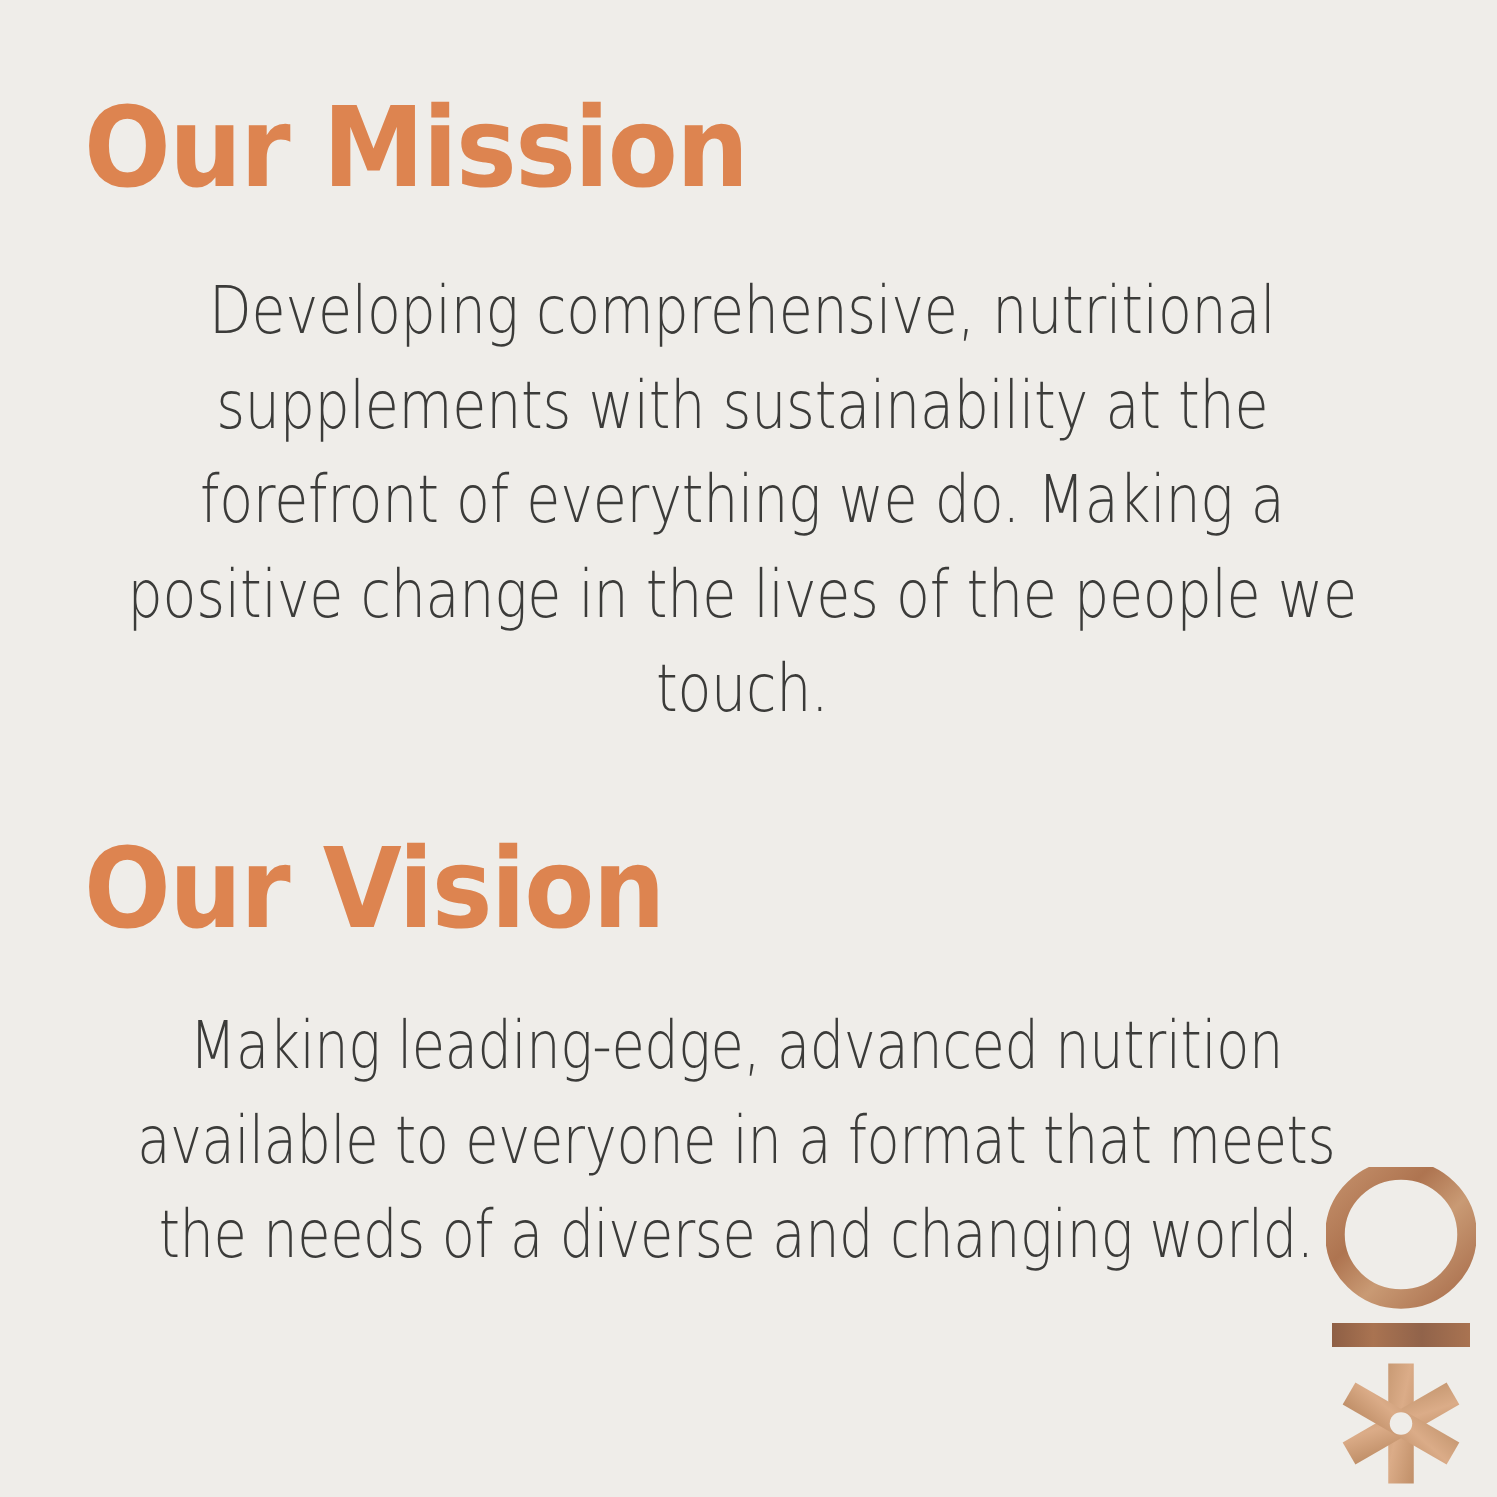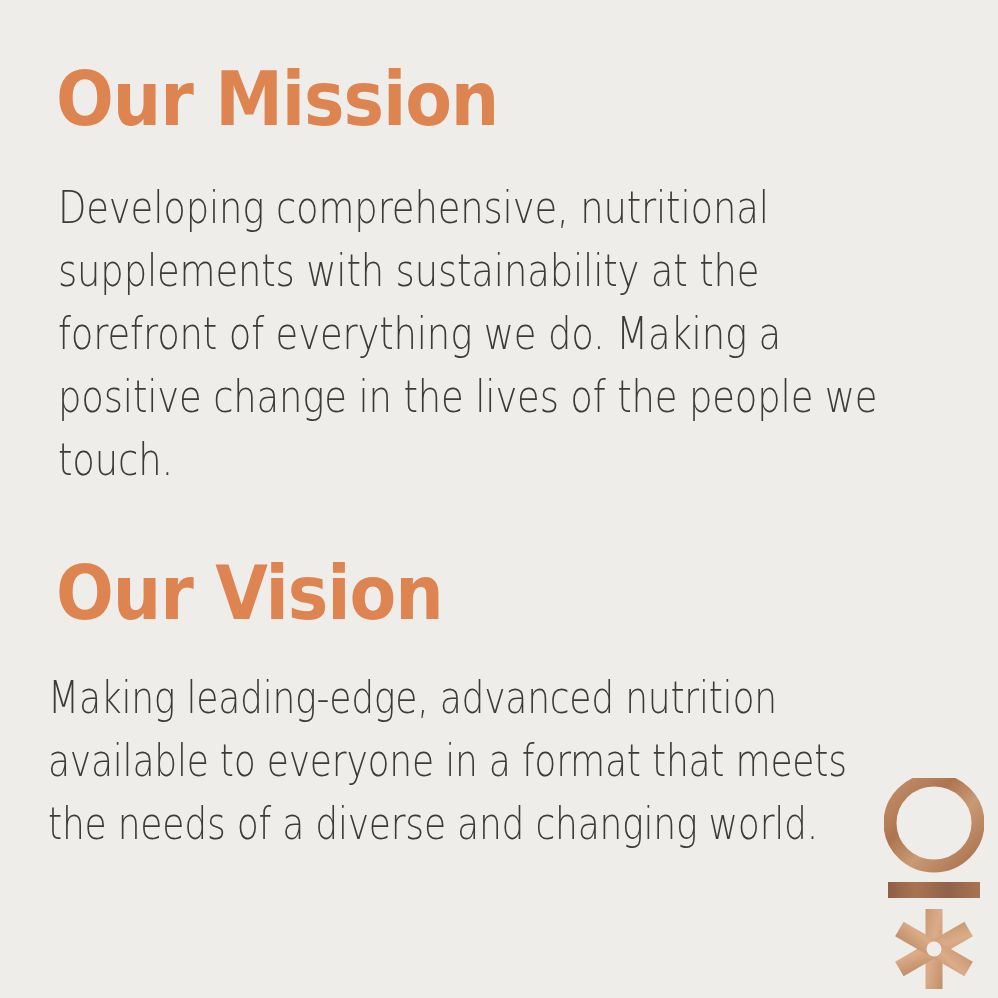--- a/index.html
+++ b/index.html
@@ -14,20 +14,21 @@
     font-family: "Liberation Sans", "DejaVu Sans", sans-serif;
     overflow: hidden;
   }
 
   .poster {
     position: relative;
     width: 998px;
     height: 956px;
     background: #EFEDE9;
     box-sizing: border-box;
+    text-align: center;
   }
 
   
   .section-heading {
     position: absolute;
     margin: 0;
     color: #DD8450;
     font-family: "DejaVu Sans", "Liberation Sans", sans-serif;
     font-weight: 700;
     font-size: 74px;

